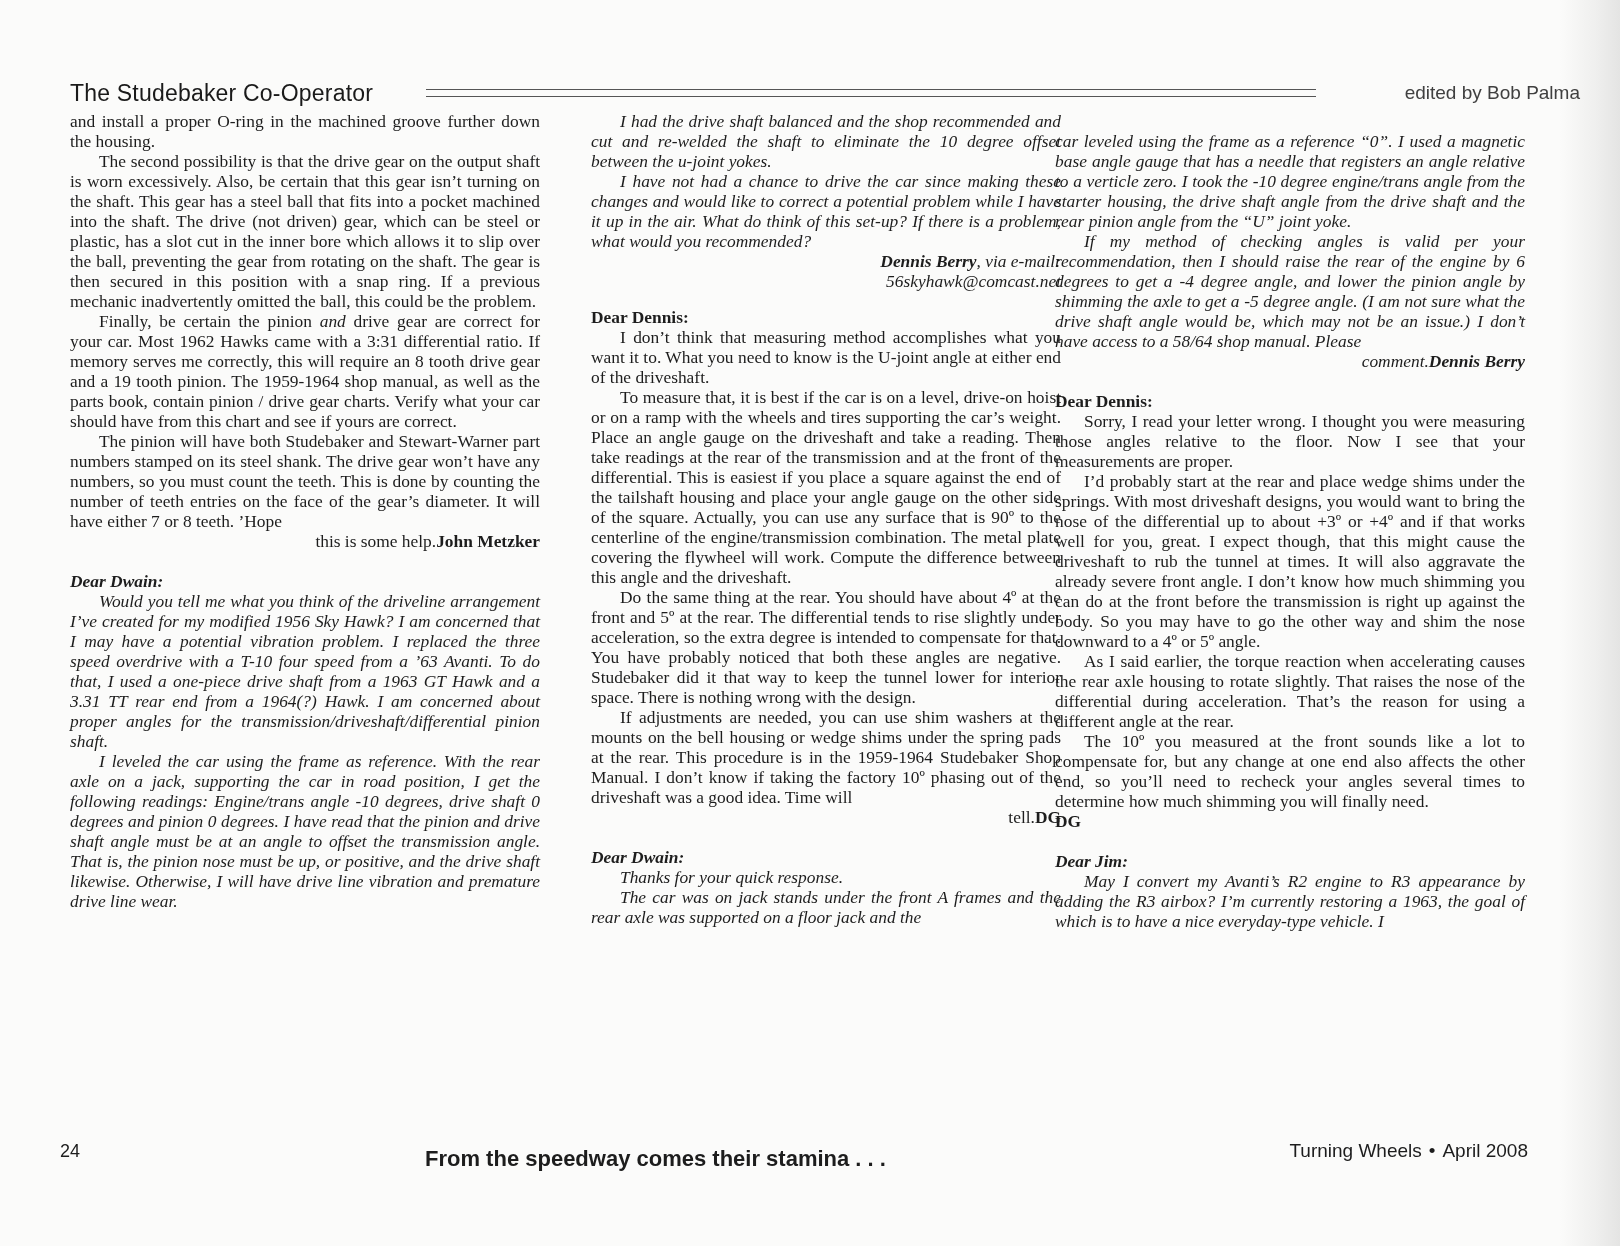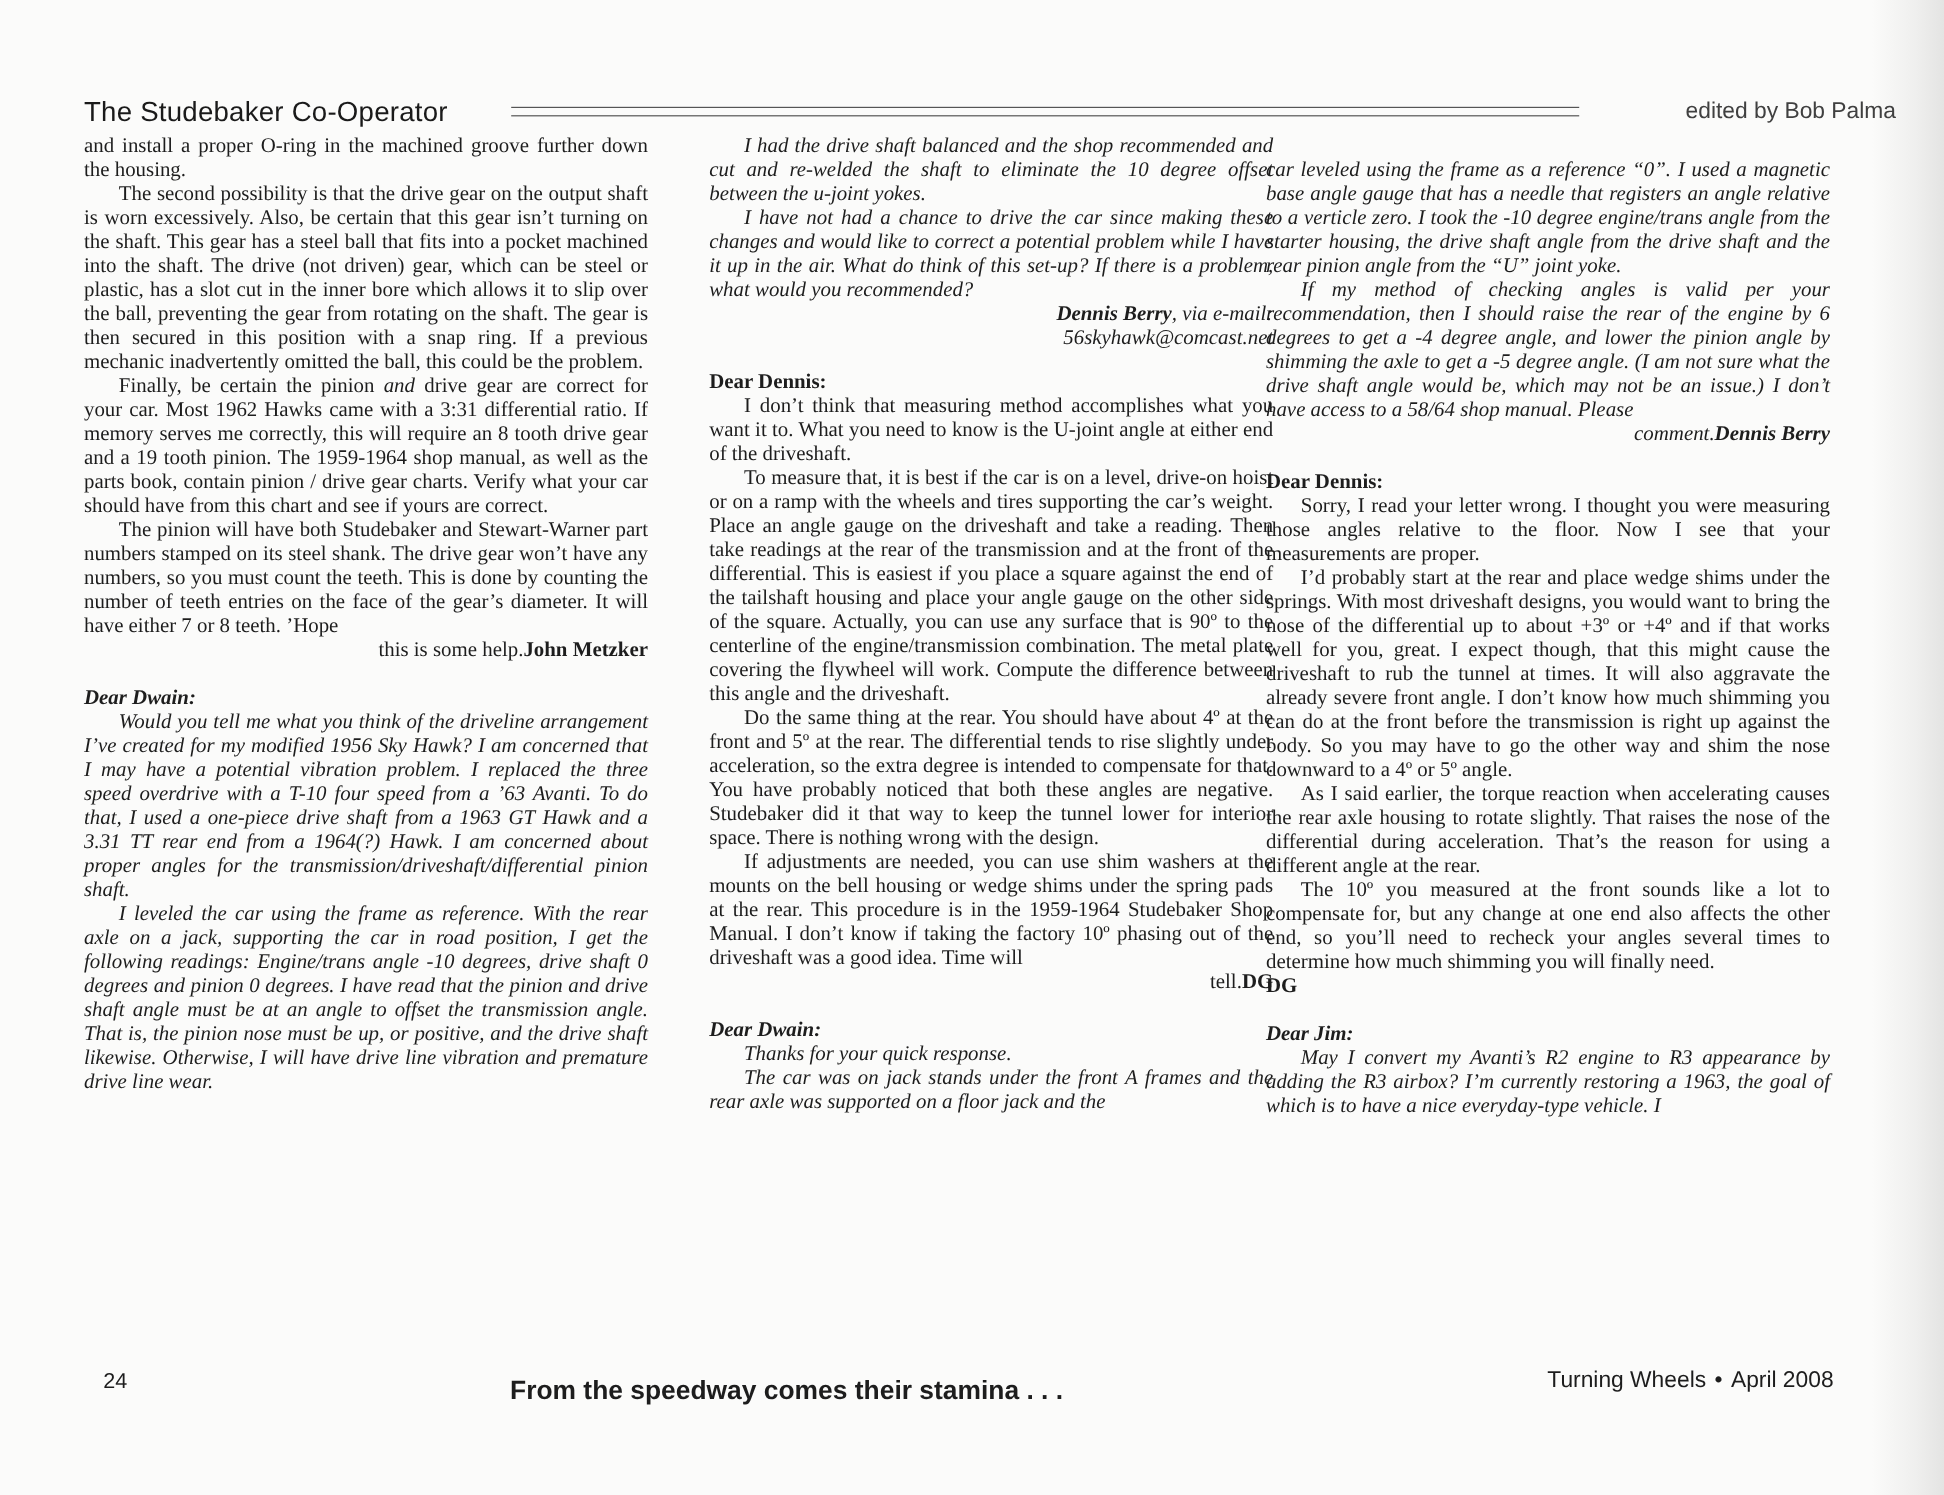--- a/index.html
+++ b/index.html
@@ -39,21 +39,21 @@
   .col3 { left: 1055px; margin-top: 20px; }
   .col p { margin: 0; }
   .ind { text-indent: 29px; }
   .it { font-style: italic; }
   .sal { font-weight: bold; margin-top: 16px !important; }
   .sal.italic { font-style: italic; }
   .sig-line { display: flex; justify-content: flex-end; }
   .sig-right { text-align: right; }
   .first-sal { margin-top: 20px !important; }
   .footer-page {
-    position: absolute; left: 86px; top: 1141px;
+    position: absolute; left: 60px; top: 1141px;
     font-family: "Liberation Sans", sans-serif; font-size: 18px;
   }
   .footer-tagline {
     position: absolute; left: 405px; top: 1146px;
     font-family: "Liberation Sans", sans-serif; font-weight: bold; font-size: 22px; margin-left: 20px;
   }
   .footer-pub {
     position: absolute; right: 92px; top: 1140px;
     font-family: "Liberation Sans", sans-serif; font-size: 19px;
   }

